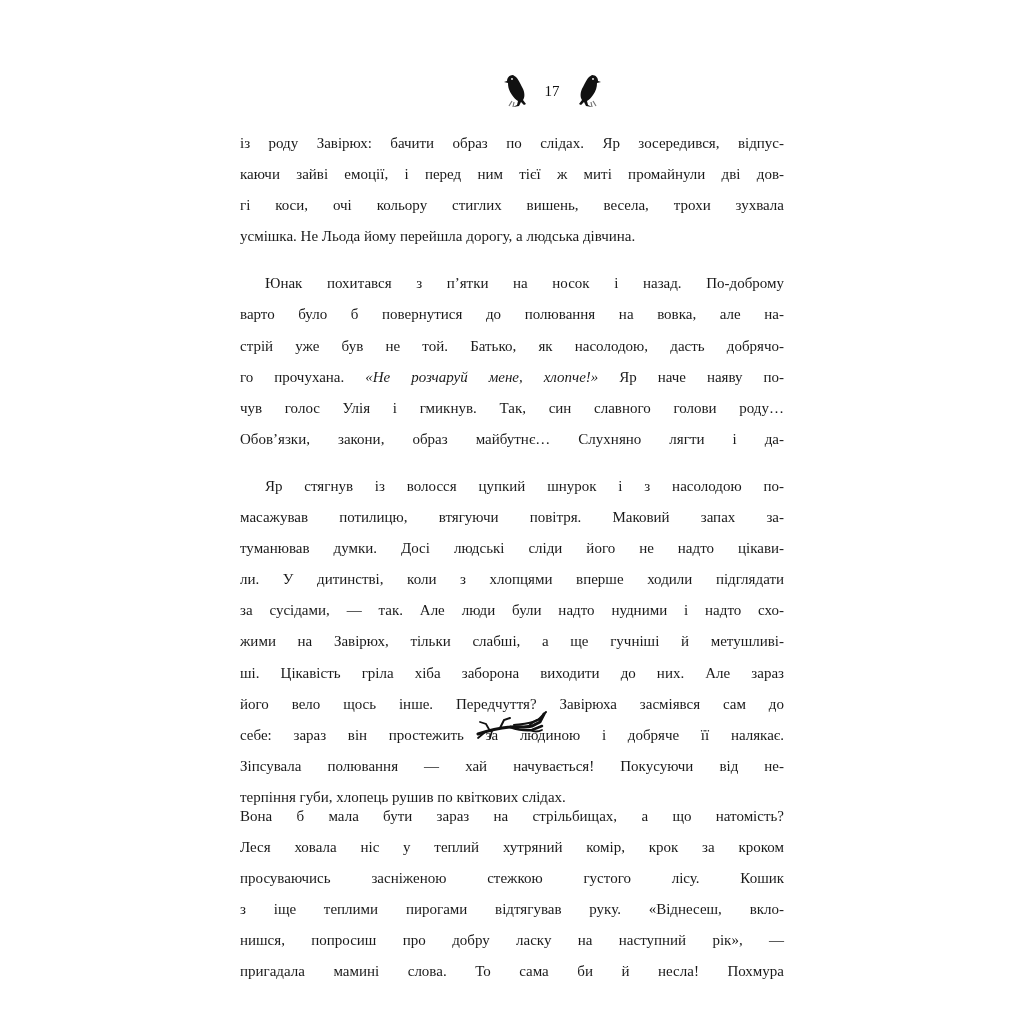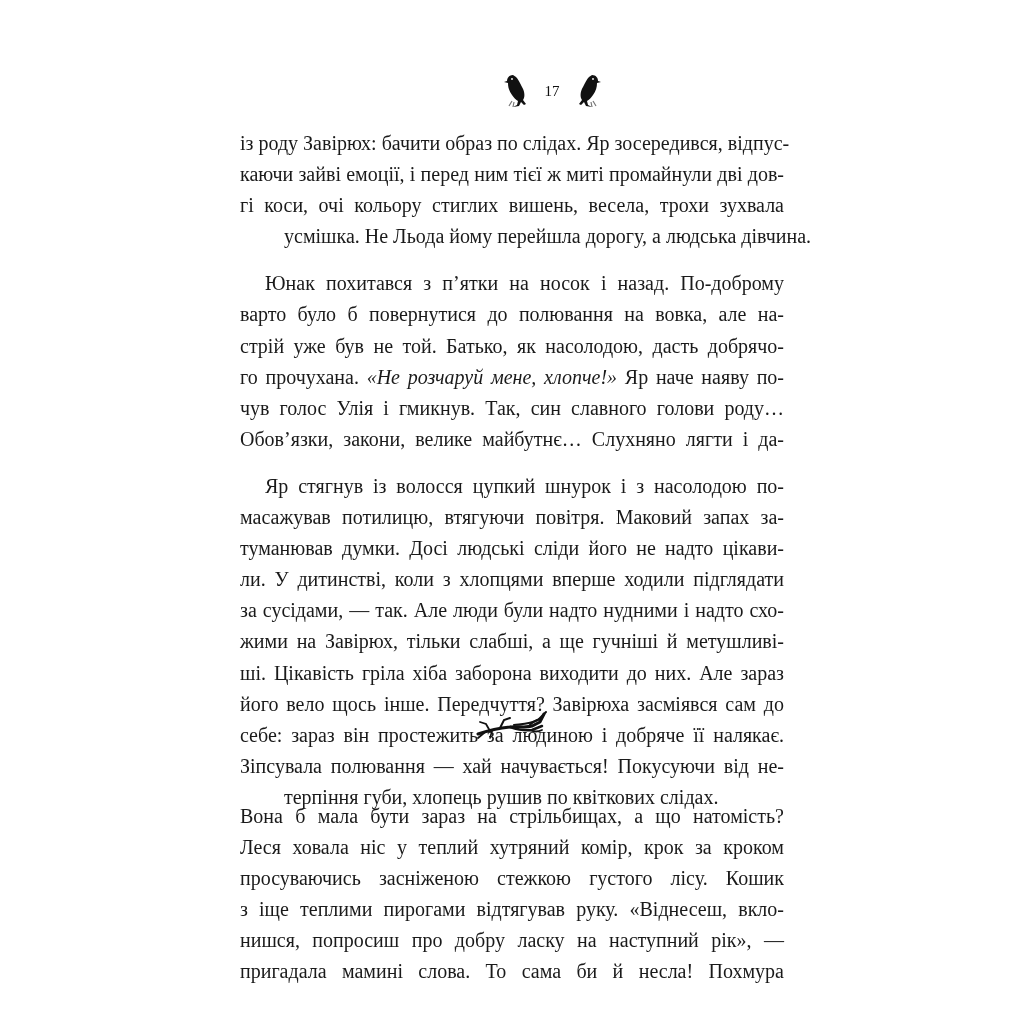--- a/index.html
+++ b/index.html
@@ -50,29 +50,28 @@
     left: 240px;
     width: 544px;
   }
   .section-1 { top: 128px; }
   .section-2 { top: 801px; }
   .line {
     display: block;
     height: 31.1px;
     line-height: 31.1px;
     font-family: "Liberation Serif", serif;
-    font-size: 20px;
+    font-size: 15px;
     white-space: nowrap;
     text-align: justify;
     text-align-last: justify;
     color: #1a1a1a;
   }
   .line.last {
     text-align-last: left;
-    margin-left: 44px;
   }
   .line.indent {
     padding-left: 25px;
     margin-top: 16px;
   }
   .line em { }
   .divider {
     position: absolute;
     top: 700px;
     left: 0;
@@ -106,21 +105,21 @@
   <div class="section section-1">
     <span class="line">із роду Завірюх: бачити образ по слідах. Яр зосередився, відпус-</span>
     <span class="line">каючи зайві емоції, і перед ним тієї ж миті промайнули дві дов-</span>
     <span class="line">гі коси, очі кольору стиглих вишень, весела, трохи зухвала</span>
     <span class="line last">усмішка. Не Льода йому перейшла дорогу, а людська дівчина.</span>
     <span class="line indent">Юнак похитався з п’ятки на носок і назад. По-доброму</span>
     <span class="line">варто було б повернутися до полювання на вовка, але на-</span>
     <span class="line">стрій уже був не той. Батько, як насолодою, дасть добрячо-</span>
     <span class="line"><span>го прочухана.</span> <em>«Не розчаруй мене, хлопче!»</em> <span>Яр наче наяву по-</span></span>
     <span class="line">чув голос Улія і гмикнув. Так, син славного голови роду…</span>
-    <span class="line">Обов’язки, закони, велике майбутнє… Слухняно лягти і да-</span>
+    <span class="line">Обов’язки, закони, образ майбутнє… Слухняно лягти і да-</span>
     <span class="line indent">Яр стягнув із волосся цупкий шнурок і з насолодою по-</span>
     <span class="line">масажував потилицю, втягуючи повітря. Маковий запах за-</span>
     <span class="line">туманював думки. Досі людські сліди його не надто цікави-</span>
     <span class="line">ли. У дитинстві, коли з хлопцями вперше ходили підглядати</span>
     <span class="line">за сусідами, — так. Але люди були надто нудними і надто схо-</span>
     <span class="line">жими на Завірюх, тільки слабші, а ще гучніші й метушливі-</span>
     <span class="line">ші. Цікавість гріла хіба заборона виходити до них. Але зараз</span>
     <span class="line">його вело щось інше. Передчуття? Завірюха засміявся сам до</span>
     <span class="line">себе: зараз він простежить за людиною і добряче її налякає.</span>
     <span class="line">Зіпсувала полювання — хай начувається! Покусуючи від не-</span>

